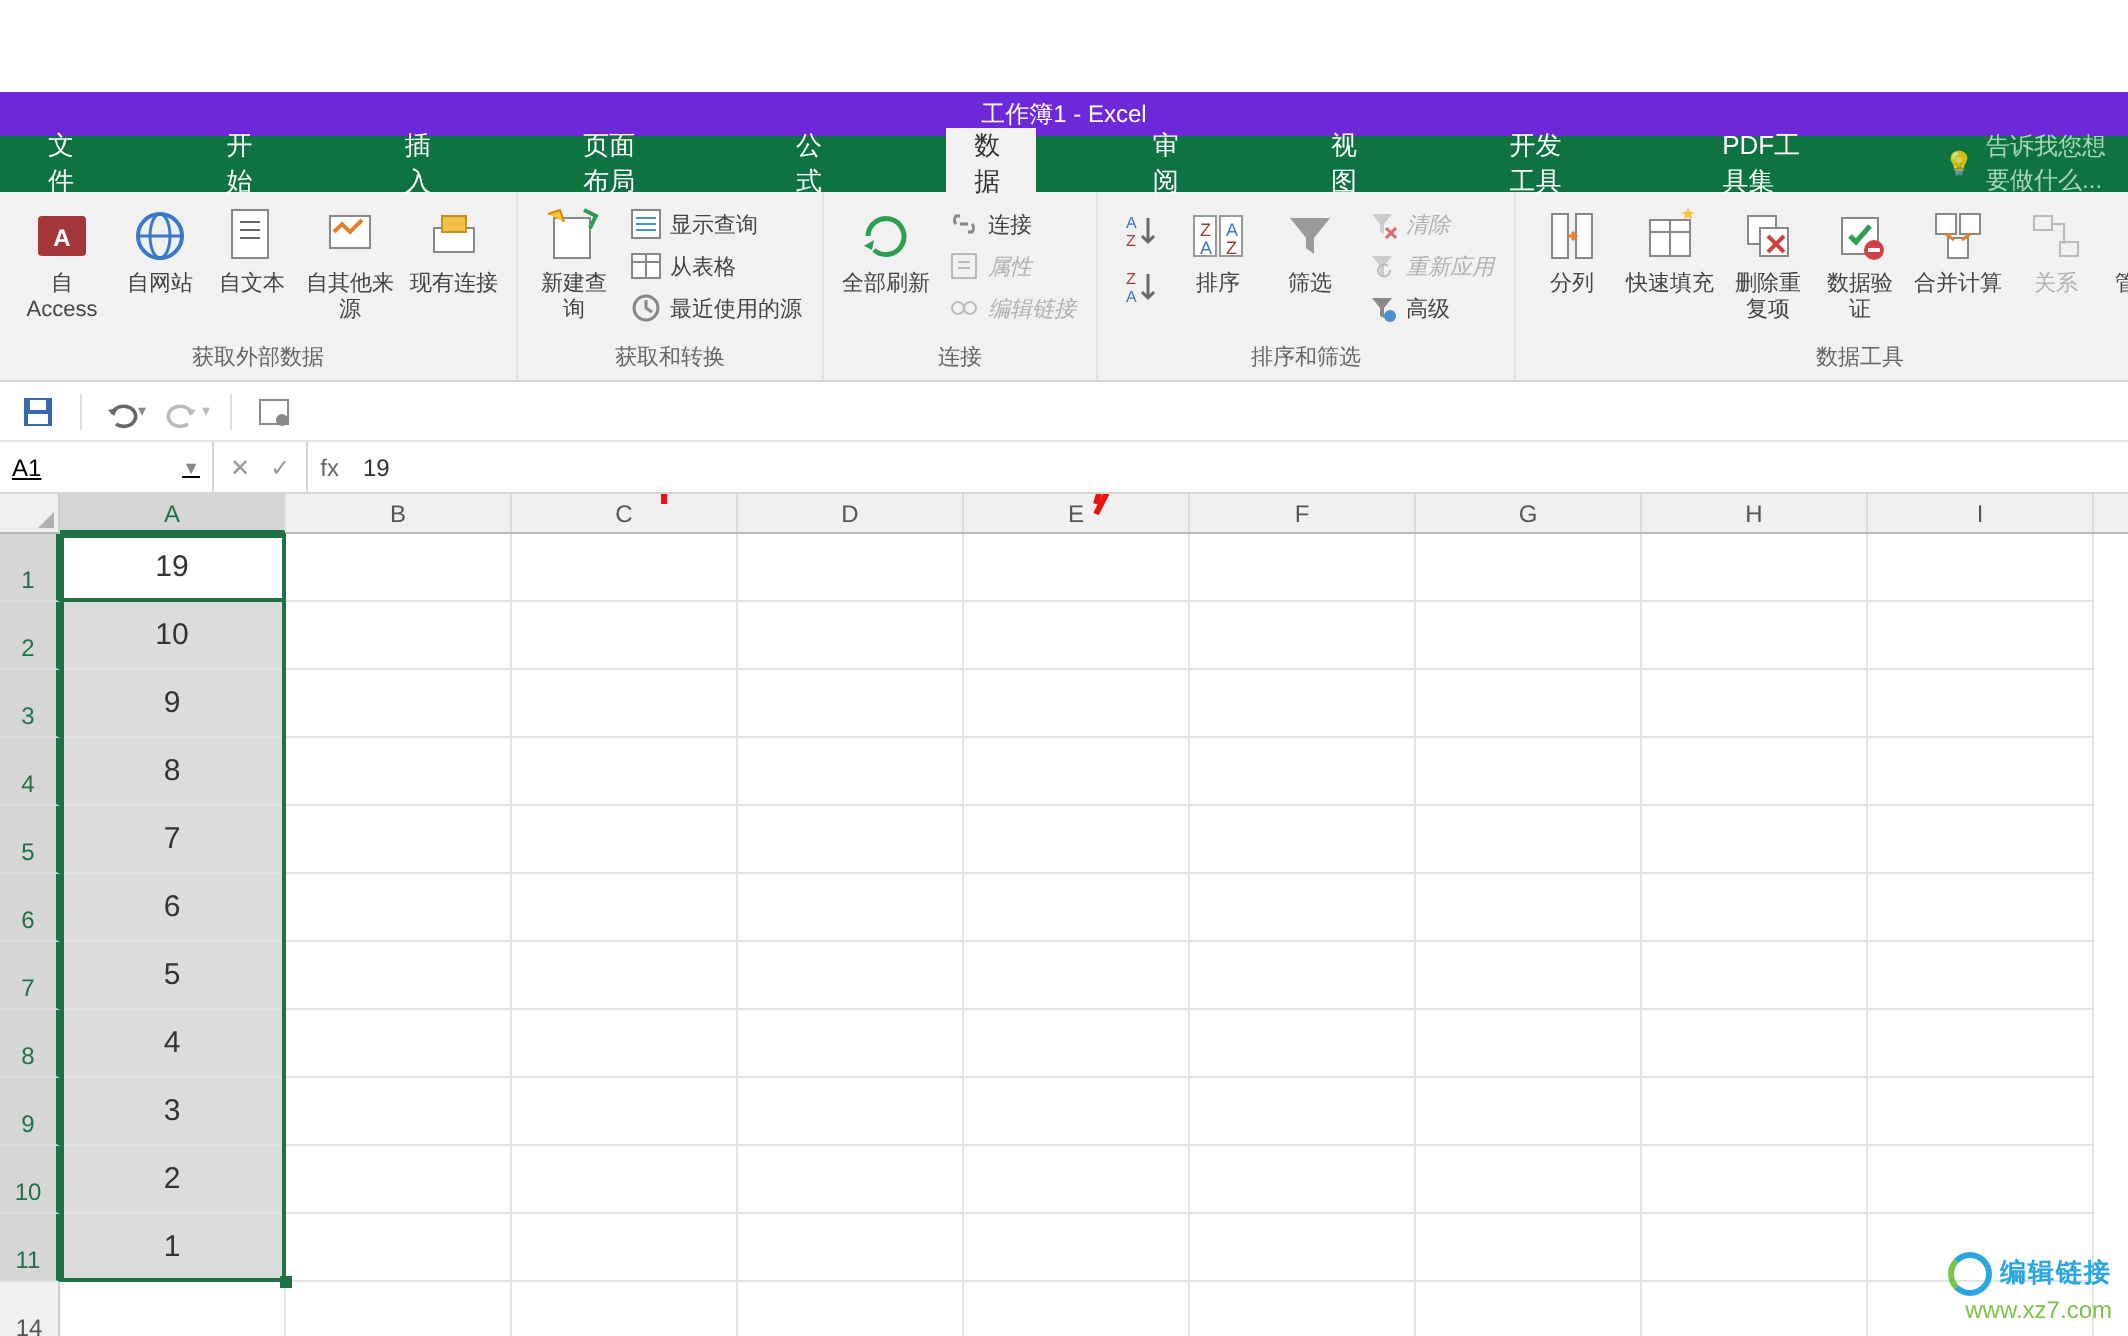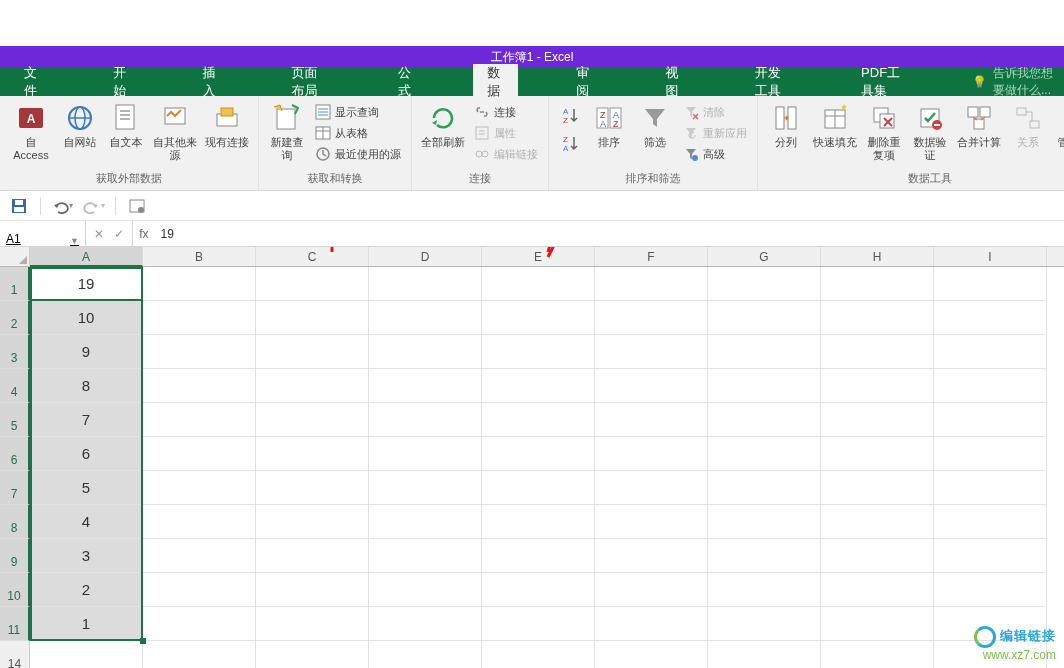--- a/index.html
+++ b/index.html
@@ -20,32 +20,32 @@
 .group .buttons { flex: 1; display: flex; align-items: flex-start; gap: 2px; }
 .group .glabel { text-align: center; font-size: 11px; color: #666; padding: 3px 0 4px; }
 
 .big-btn { display: flex; flex-direction: column; align-items: center; justify-content: flex-start; width: 50px; padding: 2px 2px; font-size: 11px; color: #444; text-align: center; cursor: pointer; line-height: 13px; }
 .big-btn .ico { width: 32px; height: 32px; margin-bottom: 2px; display: flex; align-items: center; justify-content: center; }
 .big-btn.narrow { width: 44px; }
 
 .stack { display: flex; flex-direction: column; gap: 1px; padding-top: 2px; }
 .small-btn { display: flex; align-items: center; gap: 4px; font-size: 11px; color: #444; padding: 2px 4px; cursor: pointer; white-space: nowrap; }
 .small-btn .sico { width: 16px; height: 16px; flex-shrink: 0; }
-.small-btn.disabled { color: #b0b0b0; }
+.small-btn.disabled { color: #b0b0b0; font-style: italic; }
 
 .sort-btns { display:flex; flex-direction:column; gap:6px; padding:4px 4px 0 4px;}
 .sort-btns .sb { width:22px; height:22px; border:1px solid transparent; display:flex; align-items:center; justify-content:center; cursor:pointer;}
 .sort-btns .sb svg { display:block; }
 
 .qat { height: 30px; background: #fff; border-bottom: 1px solid #e6e6e6; display: flex; align-items: center; padding: 0 8px; gap: 10px; }
 .qat .sep { width:1px; height:18px; background:#ddd; }
 .qat .qbtn { width:22px; height:22px; display:flex; align-items:center; justify-content:center; cursor:pointer; color:#666; }
 
 .formula-bar { height: 26px; background: #fff; border-bottom: 1px solid #d6d6d6; display: flex; align-items: stretch; font-size: 12px; }
-.name-box { width: 86px; border-right: 1px solid #d6d6d6; display:flex; align-items:flex-end; padding: 0 6px; justify-content:space-between;text-decoration:underline;}
+.name-box { width: 107px; border-right: 1px solid #d6d6d6; display:flex; align-items:center; padding: 0 6px; justify-content:space-between;text-decoration:underline;}
 .name-box .dd { color:#888; font-size:9px; }
 .fx-ctrl { display:flex; align-items:center; border-right:1px solid #d6d6d6; padding:0 8px; gap:10px; color:#999;}
 .fx-ctrl span { cursor:pointer; }
 .fx-label { display:flex; align-items:center; padding:0 6px; color:#666;}
 .fval { flex:1; display:flex; align-items:center; padding:0 6px; color:#333;}
 
 .sheet { position: relative; height: 467px; overflow:hidden; background:#fff;}
 .corner { position:absolute; left:0; top:0; width:30px; height:20px; background:#f0f0f0; border-right:1px solid #ccc; border-bottom:1px solid #b7b7b7;}
 .corner::after{content:""; position:absolute; right:2px; bottom:2px; width:0; height:0; border-left:8px solid transparent; border-bottom:8px solid #b0b0b0;}
 .col-headers { position:absolute; left:30px; top:0; right:0; height:20px; display:flex; background:#f0f0f0; border-bottom:1px solid #b7b7b7;}

